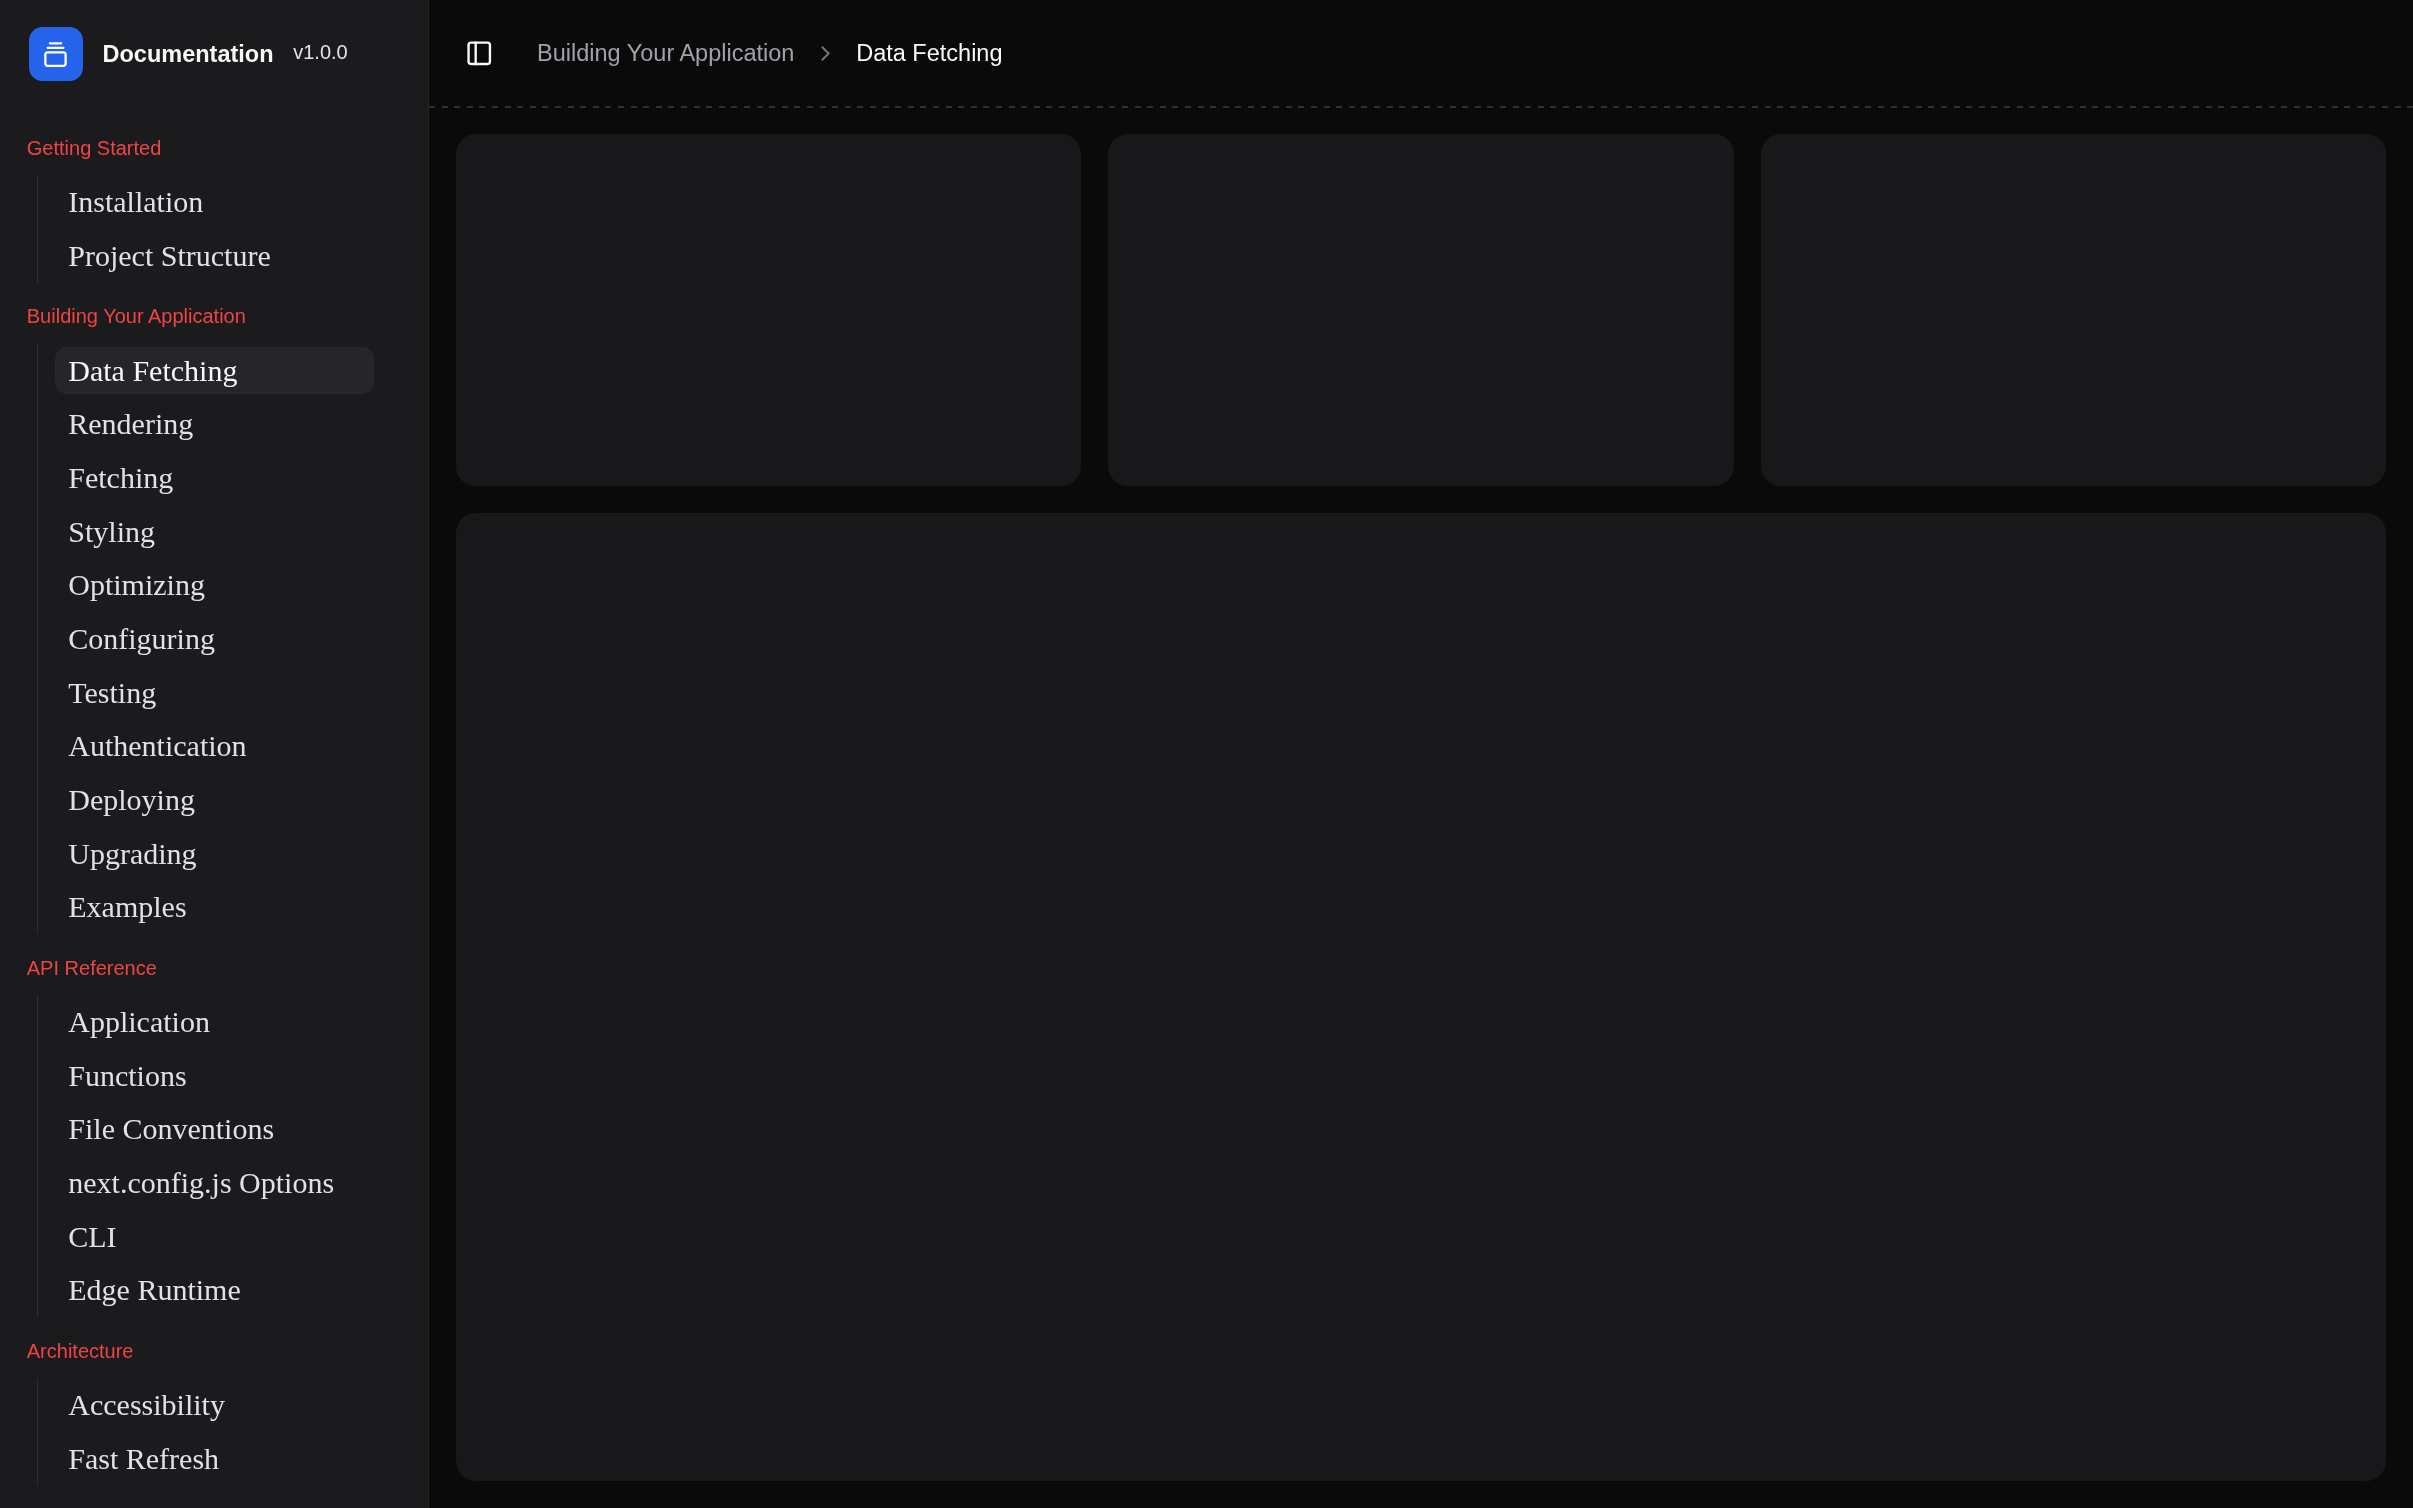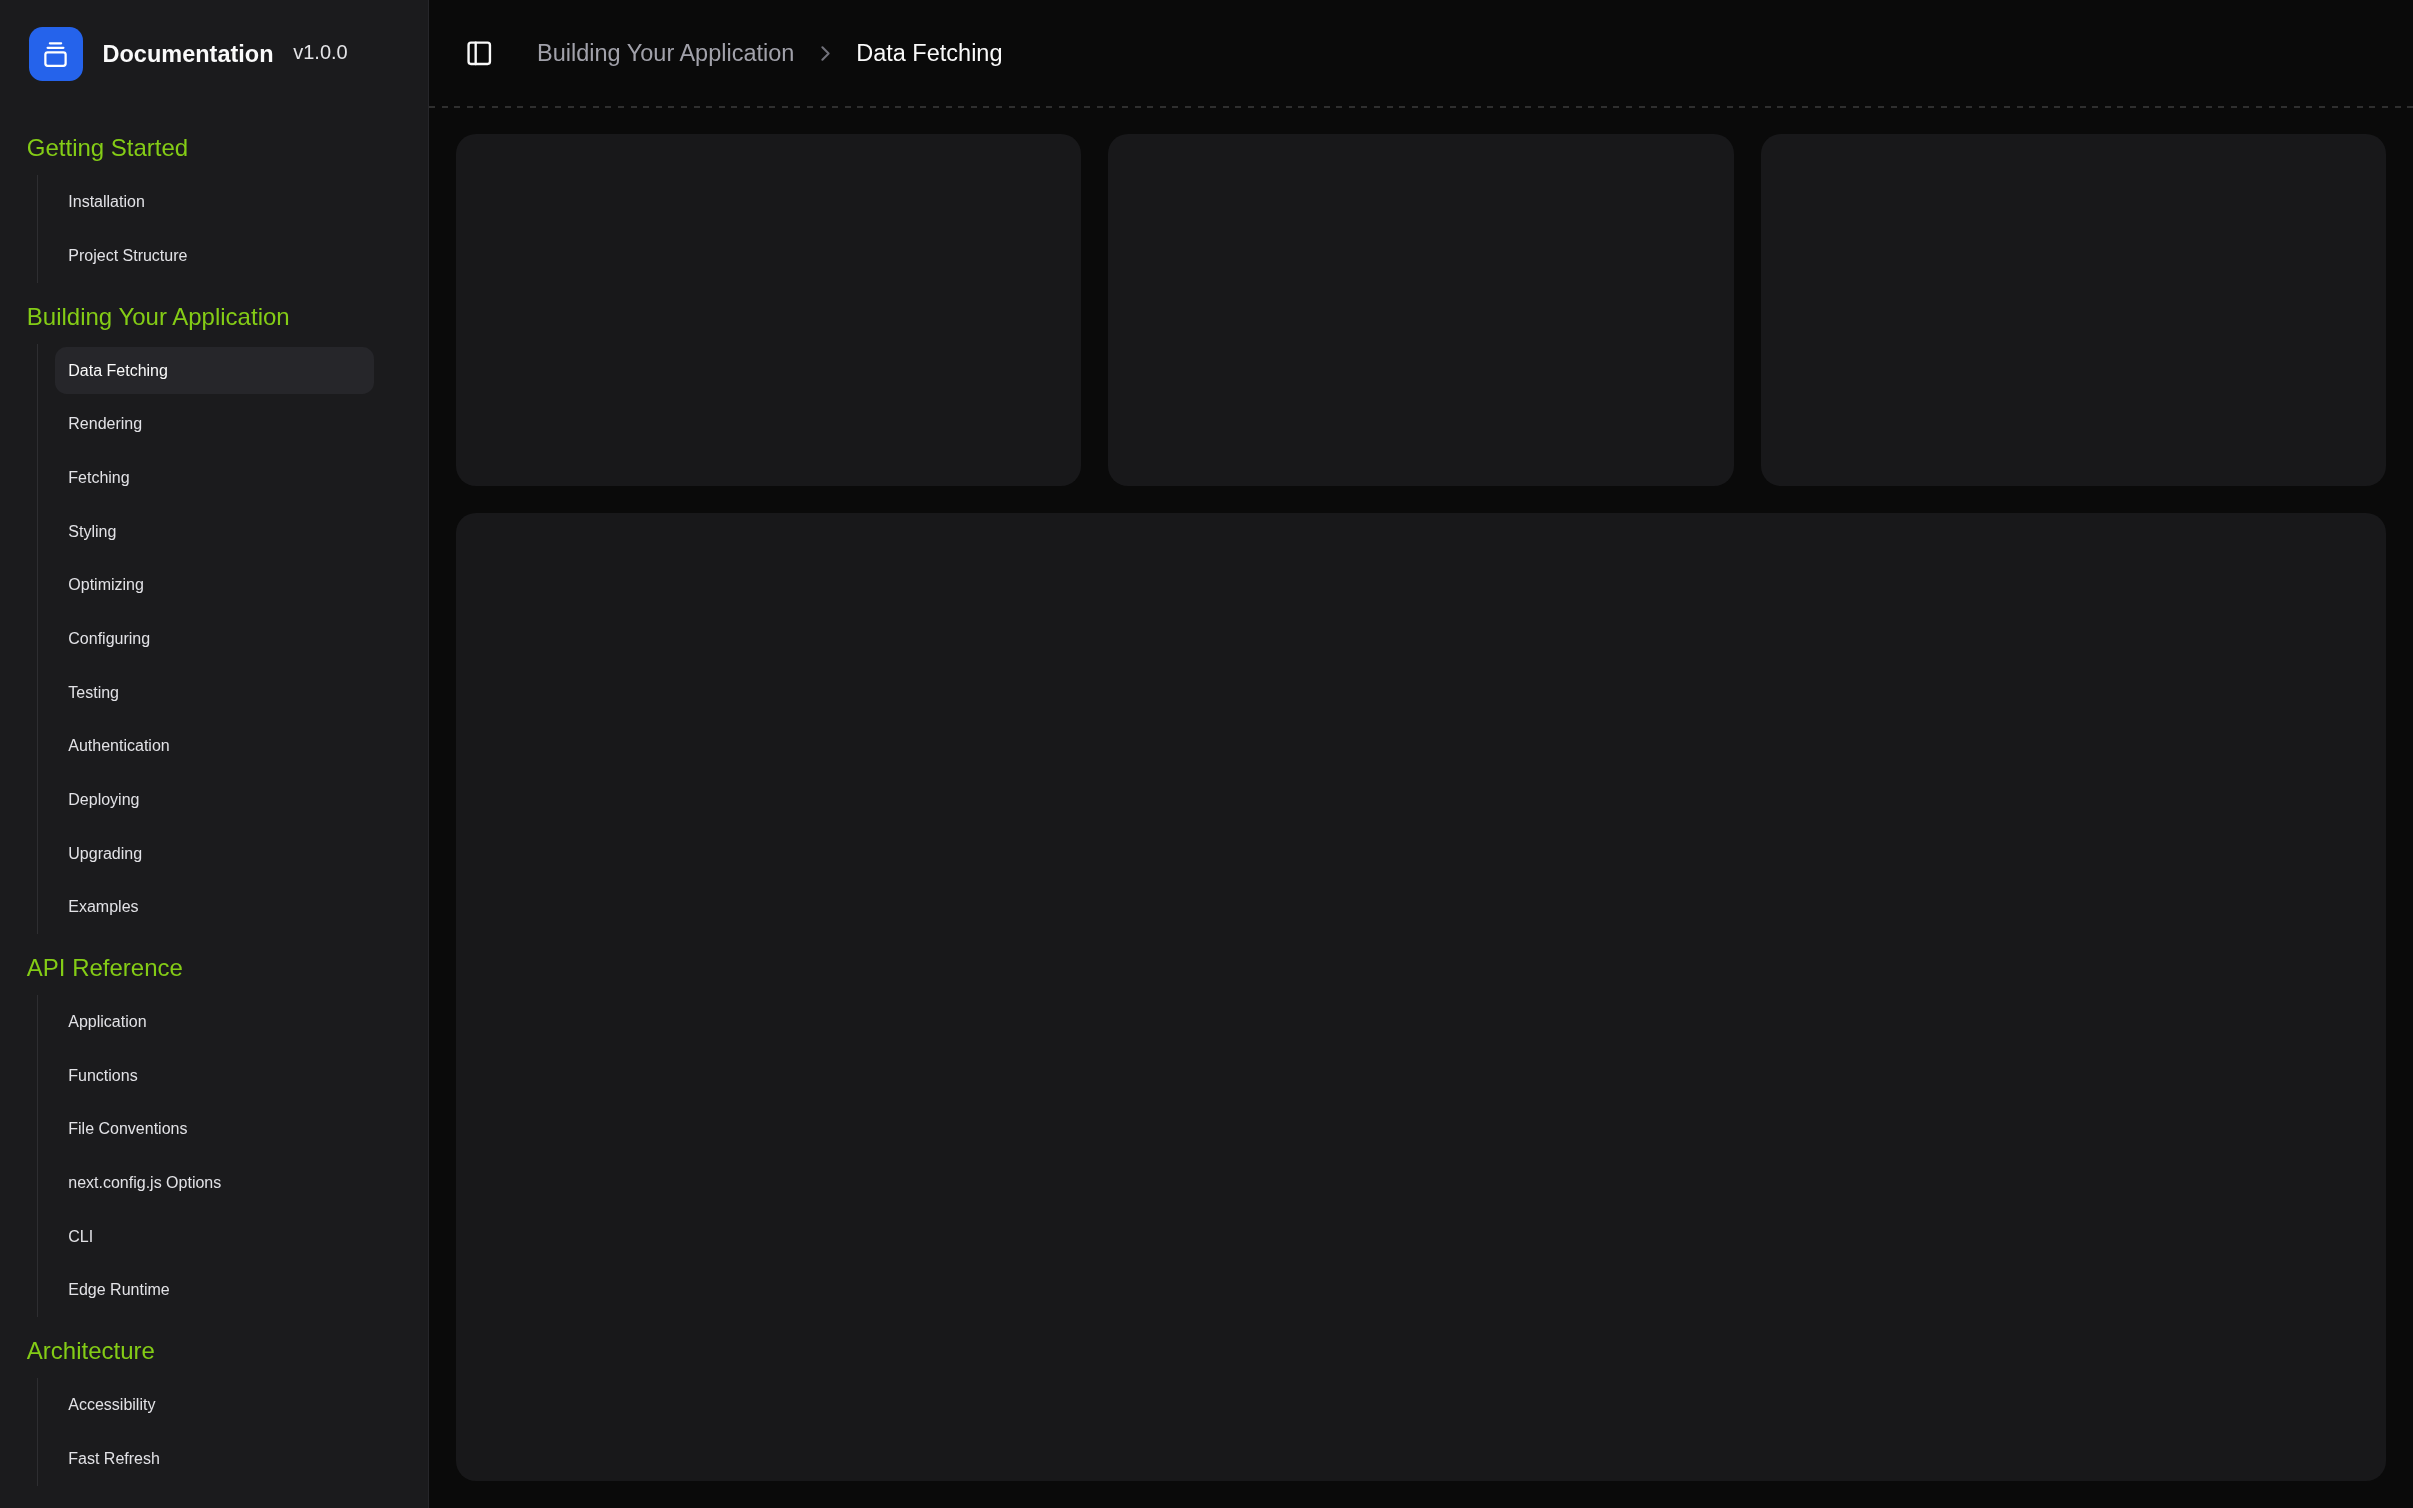--- a/index.html
+++ b/index.html
@@ -29,33 +29,33 @@
   }
   .logo-tile svg { width:27px; height:27px; }
   .app-text { display:flex; flex-direction:row; gap:1.7px; line-height:1.2; }
   .app-name { font-size:23.5px; font-weight:700; color:#fafafa; }
   .app-version { font-size:20px; font-weight:400; color:#e4e4e7;margin-left:18px; }
 
   .sidebar-nav { flex:1; overflow:hidden; padding-top:10px; }
   .nav-group { padding:3.4px 13.4px; }
   .group-label {
     height:54px; display:flex; align-items:center;
-    padding:0 13.4px; font-size:24px; font-weight:500; color:#84cc16;
+    padding:0 13.4px; font-size:20px; font-weight:500; color:#ef4444;
   }
   .sub-list {
     list-style:none; margin:0 23.5px;
     border-left:1.7px solid #2e2e31;
     padding:3.4px 17px;
     display:flex; flex-direction:column; gap:6.7px;
   }
   .sub-item {
     height:47px; display:flex; align-items:center;
     padding:0 13.4px; border-radius:11.7px;
-    font-size:16px; font-weight:400; color:#e2e2e6;
-    cursor:pointer; white-space:nowrap; overflow:hidden;
+    font-size:30px; font-weight:400; color:#e2e2e6;
+    cursor:pointer; white-space:nowrap; overflow:hidden;font-family:Liberation Serif, serif;
   }
   .sub-item.active { background:#26262a; color:#fafafa; }
 
   
   .main { flex:1; display:flex; flex-direction:column; min-width:0; height:100%; background:#0a0a0a; }
   .main-header {
     height:107px; flex-shrink:0; position:relative;
     display:flex; align-items:center; padding:0 27px; gap:34px;
   }
   .main-header::after {

